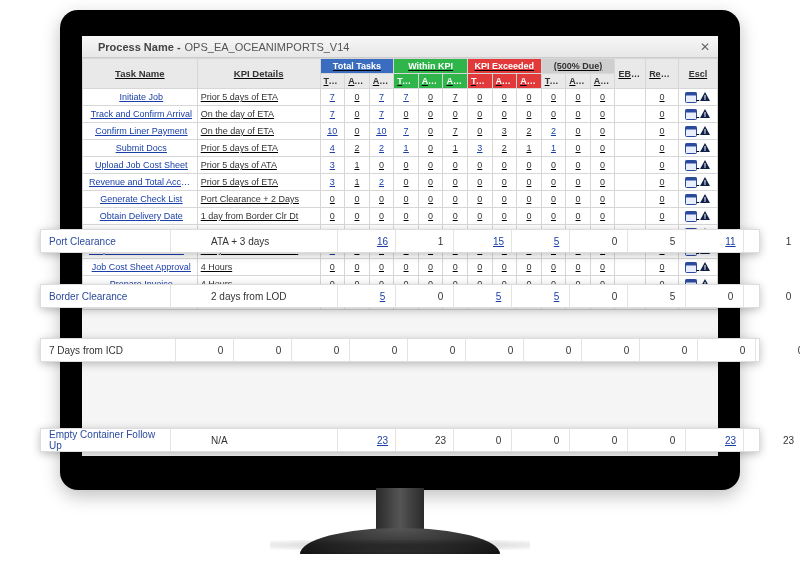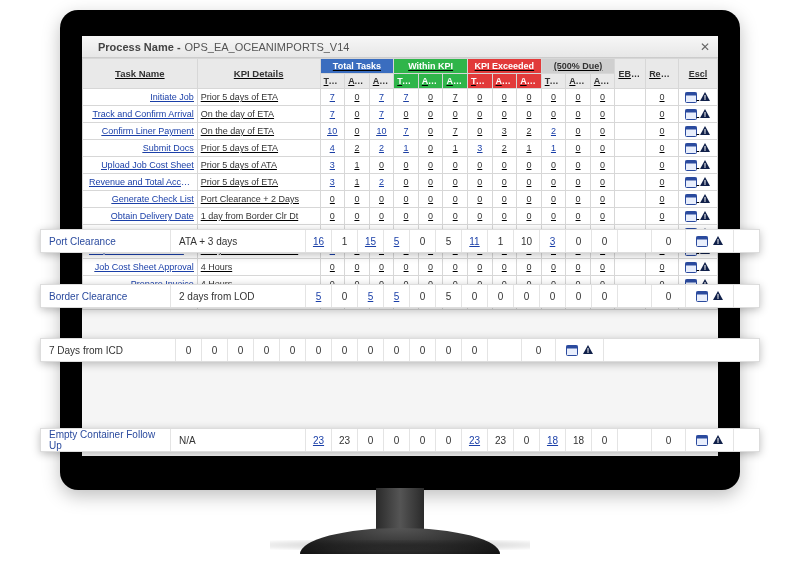--- a/index.html
+++ b/index.html
@@ -84,21 +84,21 @@
     background: #e9e9e9;
     font-weight: 600;
     color: #333;
   }
   .grid thead th.task-h, .grid thead th.kpi-h { font-size: 9.5px; }
   .grp-blue  { background: #3a6dbf !important; color: #fff !important; }
   .grp-green { background: #2fb54a !important; color: #fff !important; }
   .grp-red   { background: #e23a3a !important; color: #fff !important; }
   .grp-grey  { background: #cfcfcf !important; color: #333 !important; }
 
-  td.task { text-align: right; color: #2a4a9e; padding-left: 6px; cursor:pointer;margin-top:20px;}
+  td.task { text-align: center; color: #2a4a9e; padding-left: 6px; cursor:pointer;margin-top:20px;}
   td.kpi  { text-align: left; color: #333; }
   td.numlink { color: #1a3fa8; text-decoration: underline; cursor:pointer;}
   td.num { color:#333; }
   td.icons { white-space: nowrap; }
 
   .cal-icon, .bell-icon {
     display:inline-block; vertical-align:middle;
   }
   .cal-icon svg, .bell-icon svg { display:block; }
 
@@ -108,20 +108,21 @@
     left: 40px;
     width: 720px;
     height: 24px;
     background: #fff;
     box-shadow: 0 2px 8px rgba(0,0,0,0.25);
     border: 1px solid #ddd;
     z-index: 50;
     display: flex;
     align-items: stretch;
     font-size: 10px;
+    gap: 32px;
   }
   .overlay-row .c { border-right:1px solid #e4e4e4; display:flex; align-items:center; justify-content:center; }
   .overlay-row .c.task { color:#2a4a9e; justify-content:flex-start; padding-left:8px; flex: 0 0 130px;}
   .overlay-row .c.kpi  { justify-content:flex-start; padding-left:8px; flex: 0 0 135px; color:#333;}
   .overlay-row .c.n    { flex: 0 0 26px; color:#333;}
   .overlay-row .c.n.ul { color:#1a3fa8; text-decoration: underline; cursor:pointer;}
   .overlay-row .c.ebms { flex: 0 0 34px;}
   .overlay-row .c.rem  { flex: 0 0 34px;}
   .overlay-row .c.ic   { flex: 0 0 48px; gap:4px;}
 

